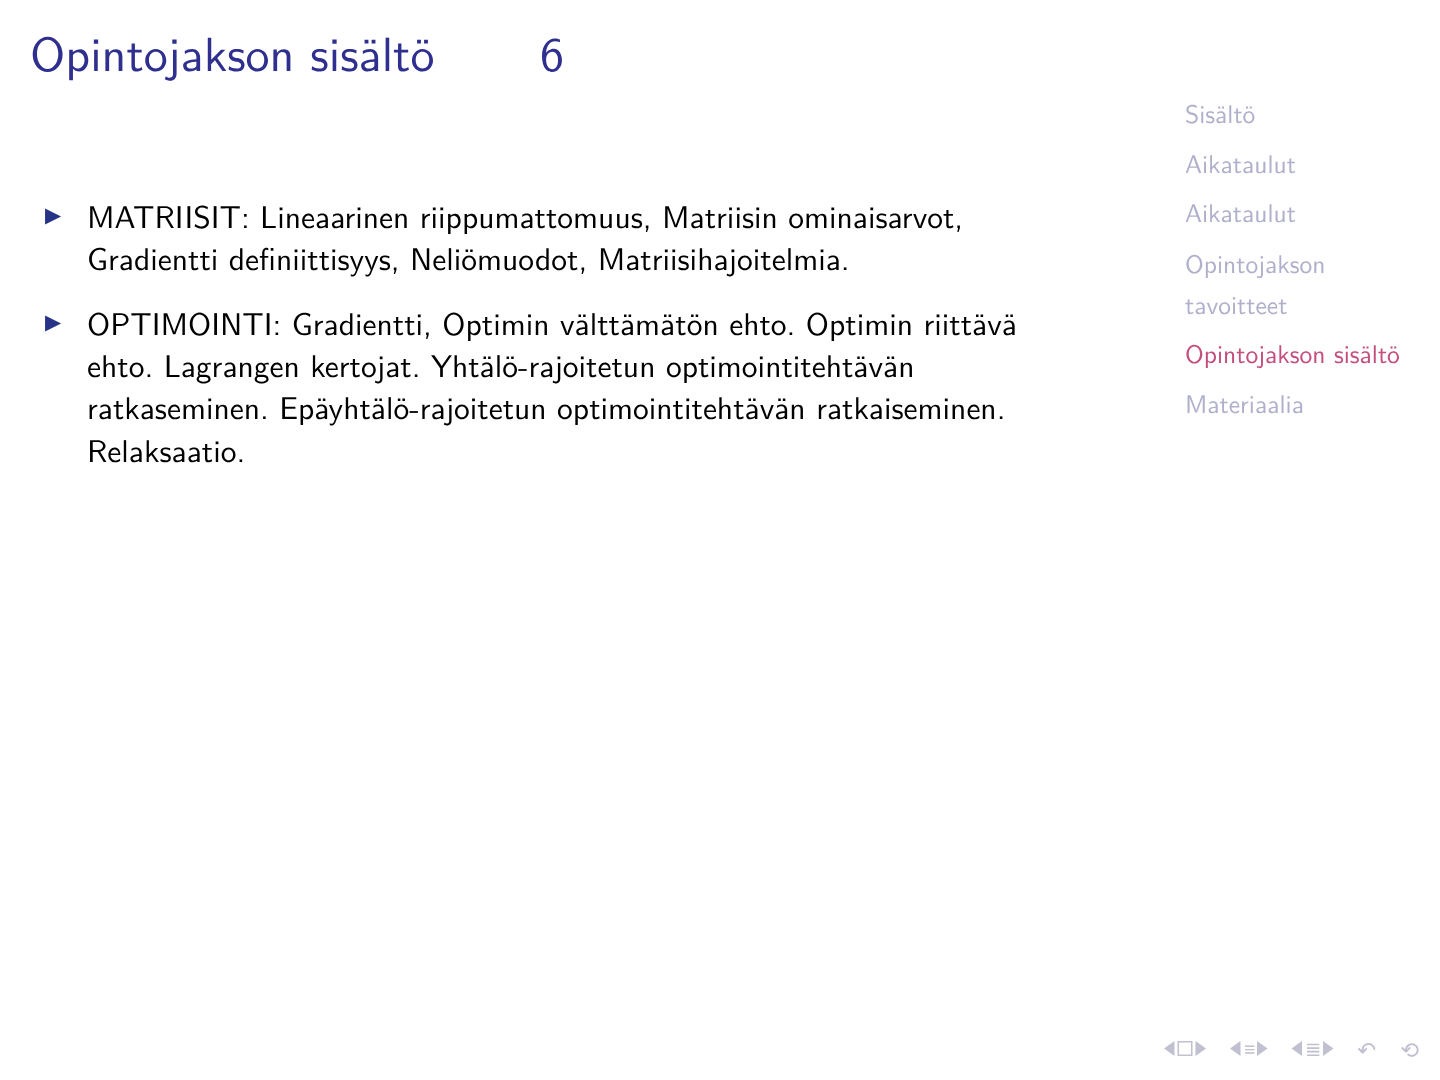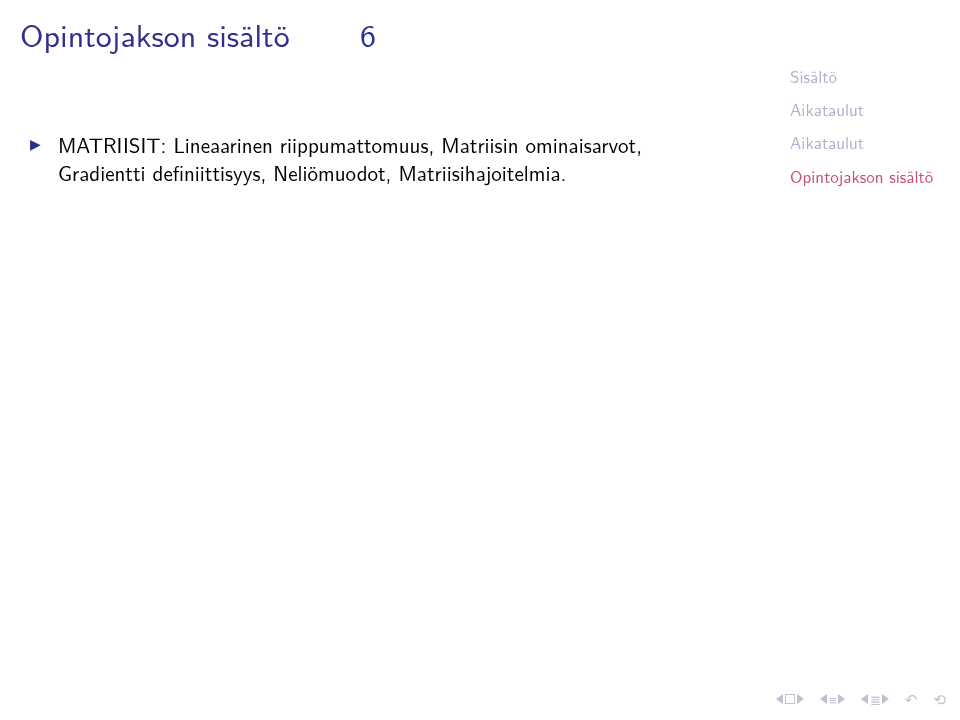--- a/index.html
+++ b/index.html
@@ -103,26 +103,29 @@
 
 <div class="slide">
 
   <div class="title">Opintojakson sisältö</div>
   <div class="frame-number">6</div>
 
   <div class="sidebar">
     <div class="item dim">Sisältö</div>
     <div class="item dim">Aikataulut</div>
     <div class="item dim">Aikataulut</div>
+    <div class="item dim">Opintojakson tavoitteet</div>
     <div class="item hl">Opintojakson sisältö</div>
+    <div class="item dim">Materiaalia</div>
   </div>
 
   <div class="content">
     <ul>
       <li>MATRIISIT: Lineaarinen riippumattomuus, Matriisin ominaisarvot, Gradientti definiittisyys, Neliömuodot, Matriisihajoitelmia.</li>
+      <li>OPTIMOINTI: Gradientti, Optimin välttämätön ehto. Optimin riittävä ehto. Lagrangen kertojat. Yhtälö-rajoitetun optimointitehtävän ratkaseminen. Epäyhtälö-rajoitetun optimointitehtävän ratkaiseminen. Relaksaatio.</li>
     </ul>
   </div>
 
   <div class="navbar">
     <span class="nav-icon">
       <span class="tri-l"></span>
       <span class="square"></span>
       <span class="tri-r"></span>
     </span>
     <span class="nav-icon">

